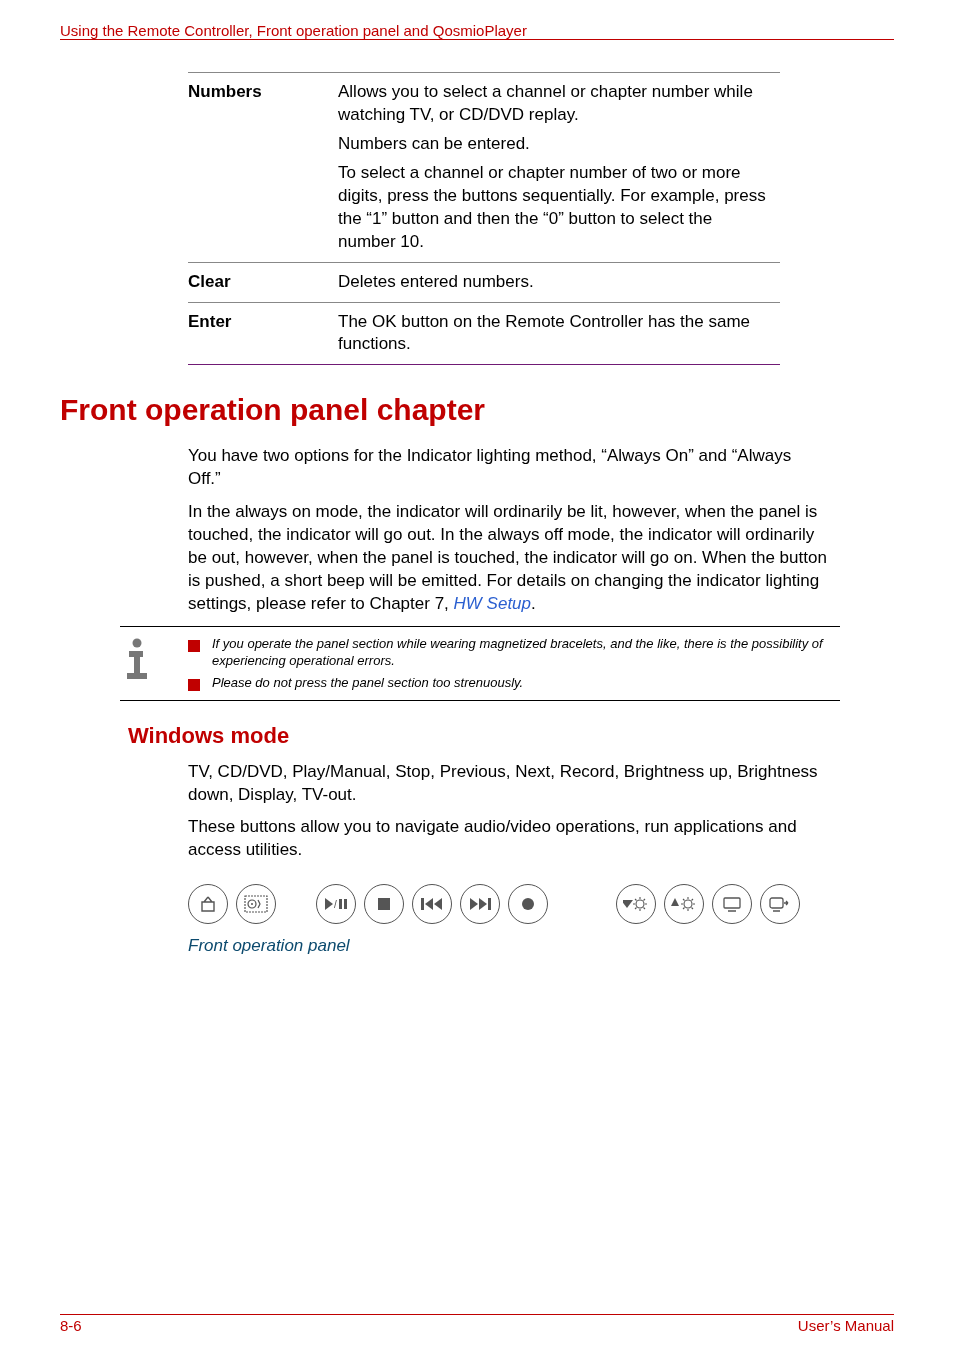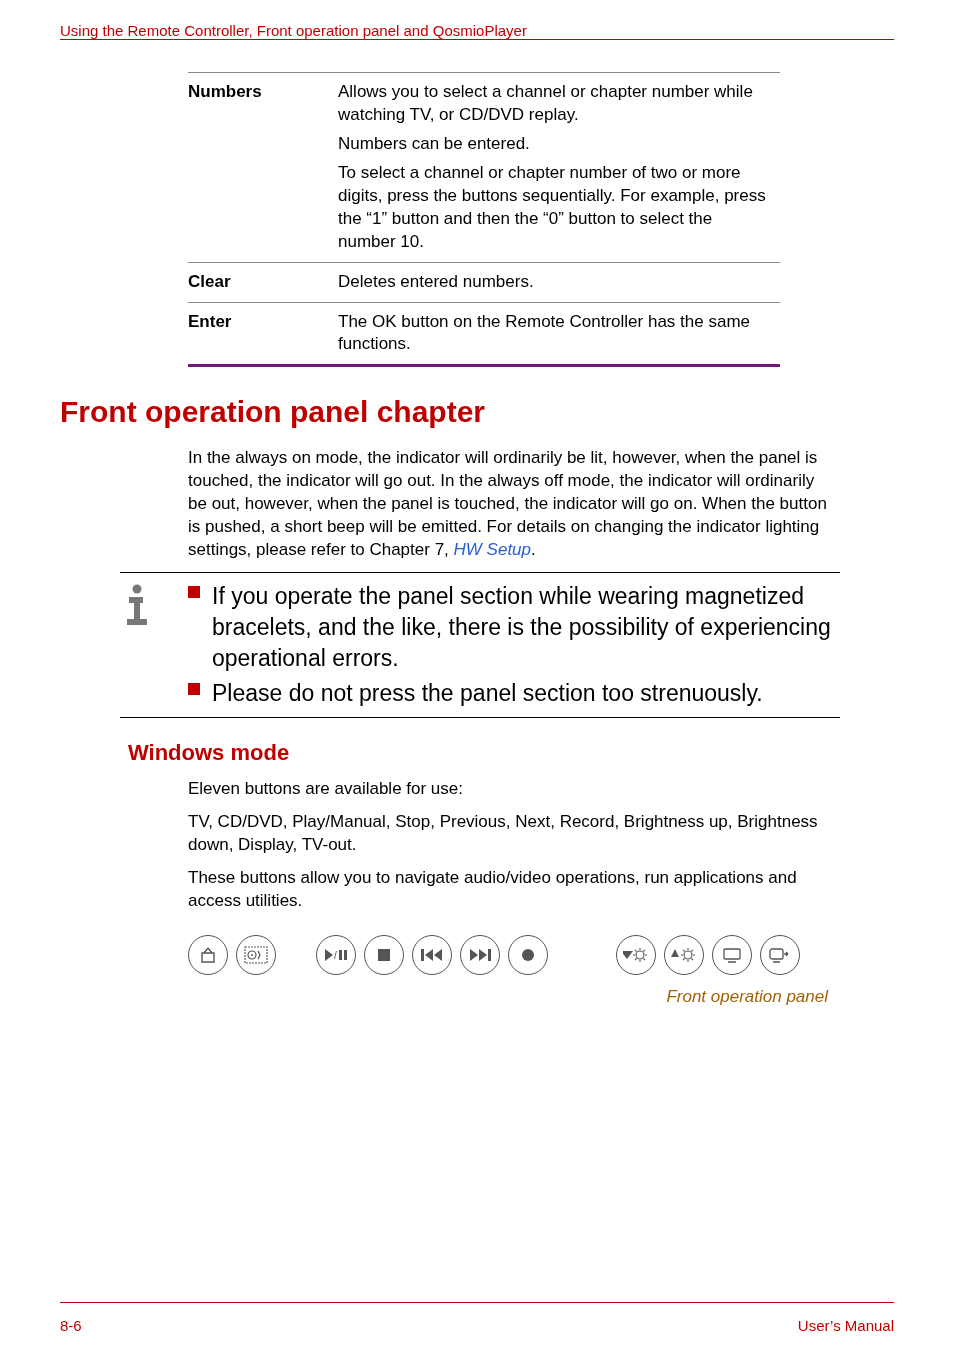--- a/index.html
+++ b/index.html
@@ -20,21 +20,21 @@
   }
   .tbl {
     margin-left: 128px;
     width: 592px;
     border-collapse: collapse;
     font-size: 17px;
     line-height: 1.35;
     margin-bottom: 28px;
   }
   .tbl tr { border-top: 1px solid #888; }
-  .tbl tr:last-child td { border-bottom: 3px solid #701a75; }
+  .tbl tr:last-child td { border-bottom: 1px solid #701a75; }
   .tbl td { padding: 8px 6px 8px 0; vertical-align: top; }
   .tbl td.label { width: 150px; font-weight: bold; }
   .tbl td p { margin-bottom: 6px; }
   .tbl td p:last-child { margin-bottom: 0; }
   h1.section {
     color: #c00000;
     font-family: Arial, Helvetica, sans-serif;
     font-weight: 900;
     font-size: 30px;
     margin: 20px 0 18px 0;
@@ -51,21 +51,21 @@
     display:flex;
     margin-left: 60px;
     width: 720px;
     border-top: 1px solid #000;
     border-bottom: 1px solid #000;
     padding: 8px 0;
     margin-top: 4px;
     margin-bottom: 22px;
   }
   .note-icon-col { width: 68px; flex:none; display:flex; align-items:flex-start; padding-top:2px;}
-  .note-list { flex:1; font-size: 23px; line-height:1.35;}
+  .note-list { flex:1; font-size: 13px; font-style: italic; line-height:1.35;}
   .note-item { display:flex; margin-bottom:4px;}
   .note-item:last-child{margin-bottom:0;}
   .sq { width:12px; height:12px; background:#c00000; flex:none; margin-top:5px; margin-right:12px;}
   h2.subsection {
     color: #c00000;
     font-family: Arial, Helvetica, sans-serif;
     font-weight: 900;
     font-size: 22px;
     margin: 0 0 12px 68px;
   }
@@ -78,26 +78,26 @@
     margin-bottom: 12px;
   }
   .btncirc {
     width: 40px; height:40px; border:1.5px solid #555; border-radius:50%;
     display:flex; align-items:center; justify-content:center; flex:none;
     font-size:14px;
   }
   .gap-sm { width:24px; flex:none;}
   .gap-lg { width:52px; flex:none;}
   .caption {
-    color:#a16207; font-style:italic; font-size:17px;
-    text-align:right; margin-left:128px; width:640px; margin-top:8px;
+    color:#0c4a6e; font-style:italic; font-size:17px;
+    text-align:left; margin-left:128px; width:640px; margin-top:8px;
   }
   .footer {
     position:absolute; bottom:18px; left:60px; right:60px;
-    border-top:1.5px solid #c00000; padding-top:14px;
+    border-top:1.5px solid #c00000; padding-top:2px;
     display:flex; justify-content:space-between;
     color:#c00000; font-size:15px;
   }
   svg { display:block; }
 </style>
 </head>
 <body>
 
 <div class="header-line">Using the Remote Controller, Front operation panel and QosmioPlayer</div>
 
@@ -122,20 +122,21 @@
     <td>
       <p>The OK button on the Remote Controller has the same functions.</p>
     </td>
   </tr>
 </tbody>
   </table>
 
 <h1 class="section">Front operation panel chapter</h1>
 
 <div class="body-text">
+  <p>You have two options for the Indicator lighting method, “Always On” and “Always Off.”</p>
   <p>
     <span>In the always on mode, the indicator will ordinarily be lit, however, when the panel is touched, the indicator will go out. In the always off mode, the indicator will ordinarily be out, however, when the panel is touched, the indicator will go on. When the button is pushed, a short beep will be emitted. For details on changing the indicator lighting settings, please refer to Chapter 7, </span><span class="link">HW Setup</span><span>.</span>
   </p>
 </div>
 
 <div class="note-area">
   <div class="note-icon-col">
     <svg width="34" height="44" viewBox="0 0 34 44">
       <circle cx="17" cy="6" r="4.5" fill="#777"></circle>
       <rect x="9" y="14" width="14" height="6" fill="#777"></rect>
@@ -151,21 +152,20 @@
     <div class="note-item">
       <div class="sq"></div>
       <div>Please do not press the panel section too strenuously.</div>
     </div>
   </div>
 </div>
 
 <h2 class="subsection">Windows mode</h2>
 
 <div class="body-text">
-  <p>Eleven buttons are available for use:</p>
   <p>TV, CD/DVD, Play/Manual, Stop, Previous, Next, Record, Brightness up, Brightness down, Display, TV-out.</p>
   <p>These buttons allow you to navigate audio/video operations, run applications and access utilities.</p>
 </div>
 
 <div class="panel-row">
   <div class="btncirc">
     <svg width="20" height="20" viewBox="0 0 20 20">
         <path d="M4 8 h12 v9 h-12 z M6 8 l4 -5 M14 8 l-4 -5" fill="none" stroke="#555" stroke-width="1.4"></path>
       </svg>
   </div>

